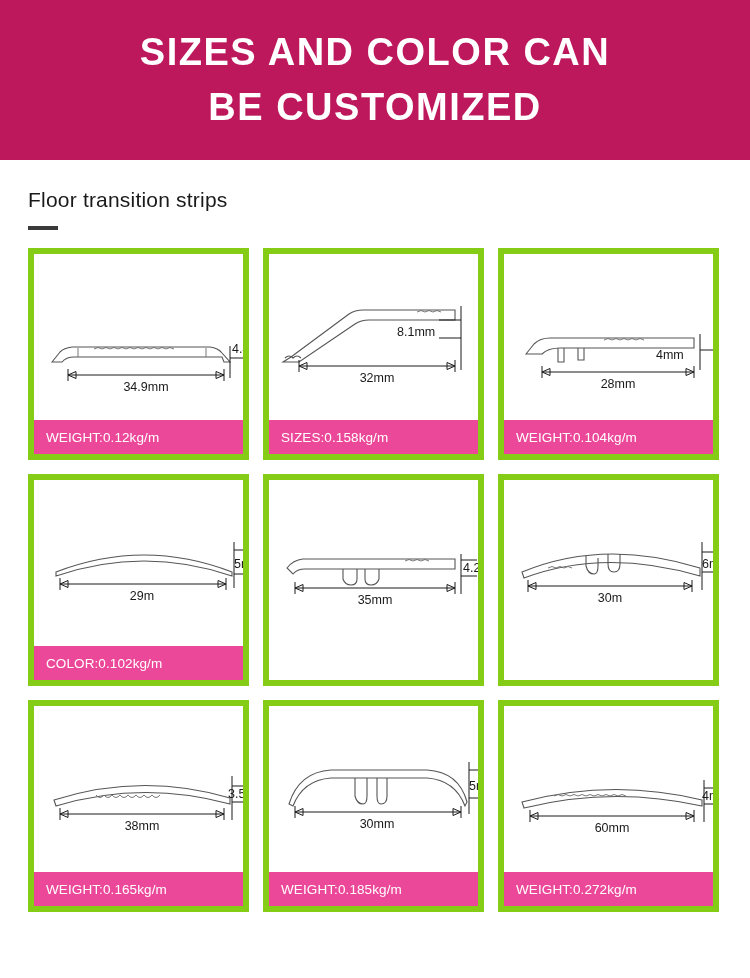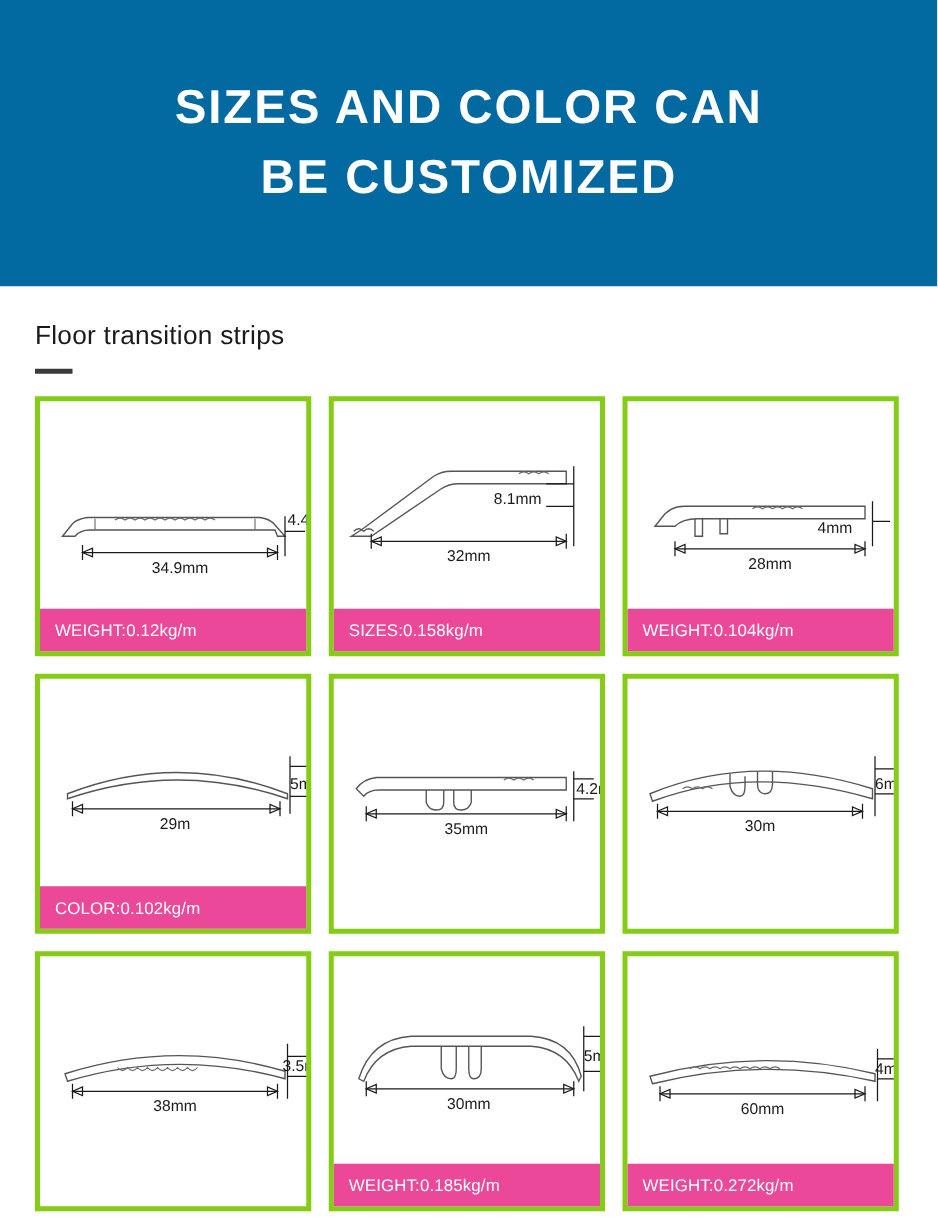--- a/index.html
+++ b/index.html
@@ -14,22 +14,22 @@
   .page {
     position: relative;
     width: 750px;
     height: 978px;
     overflow: hidden;
     background: #ffffff;
   }
   
   .banner {
     width: 750px;
-    height: 229px;
-    background: #0369a1;
+    height: 160px;
+    background: #be185d;
     display: flex;
     align-items: center;
     justify-content: center;
     flex-direction: column;
   }
   .banner-title {
     color: #ffffff;
     font-size: 38px;
     font-weight: bold;
     letter-spacing: 1.5px;
@@ -60,21 +60,21 @@
   
   .grid {
     display: grid;
     grid-template-columns: repeat(3, 221px);
     column-gap: 14px;
     row-gap: 14px;
     padding: 0 28px;
   }
   .card {
     width: 221px;
-    border: 4px solid #84cc16;
+    border: 6px solid #84cc16;
     background: #fff;
     display: flex;
     flex-direction: column;
   }
   .card-figure {
     height: 166px;
     position: relative;
     overflow: hidden;
   }
   .card-figure svg {
@@ -241,20 +241,21 @@
           <path class="dim" d="M198 70 l0 44"></path>
           <path class="dim" d="M198 80 l16 0 M198 96 l16 0"></path>
           <path class="dim" d="M26 108 l164 0"></path>
           <path class="dim" d="M26 102 l0 12 M190 102 l0 12"></path>
           <path class="dim" d="M26 108 l8 -3.5 l0 7 Z" fill="#1a1a1a"></path>
           <path class="dim" d="M190 108 l-8 -3.5 l0 7 Z" fill="#1a1a1a"></path>
           <text class="dim-text" x="194" y="92">3.5mm</text>
           <text class="dim-text" x="108" y="124" text-anchor="middle">38mm</text>
         </svg>
       </div>
+      <div class="card-weight">WEIGHT:0.165kg/m</div>
     </div>
 
     <div class="card">
       <div class="card-figure">
         <svg viewBox="0 0 221 166">
           <path class="prof" d="M20 98 Q30 66 62 64 L158 64 Q190 66 198 96 L196 100 Q186 74 158 72 L62 72 Q34 74 24 100 Z"></path>
           <path class="prof" d="M86 72 l0 18 q2 8 8 8 q4 0 4 -8 l0 -18"></path>
           <path class="prof" d="M118 72 l0 18 q0 8 -6 8 q-4 0 -4 -8 l0 -18"></path>
           <path class="dim" d="M200 56 l0 52"></path>
           <path class="dim" d="M200 64 l16 0 M200 92 l16 0"></path>

